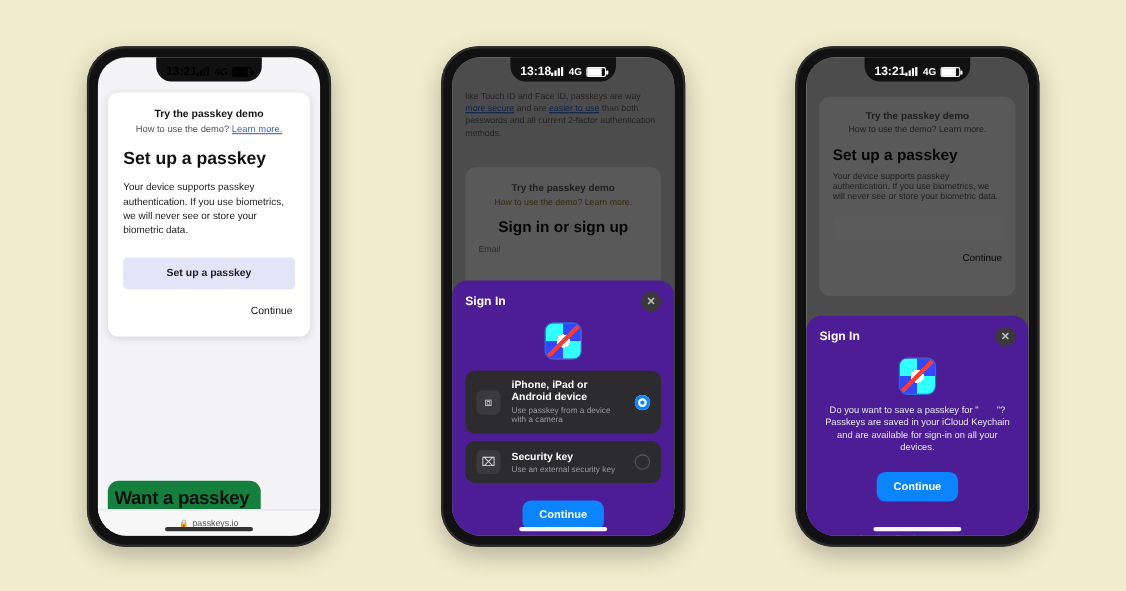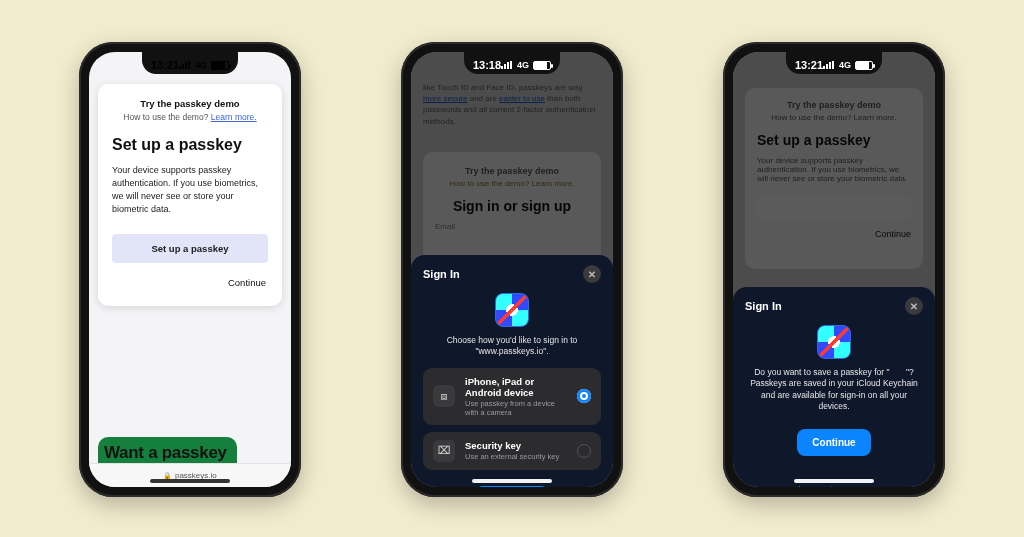--- a/index.html
+++ b/index.html
@@ -134,21 +134,21 @@
   .faint-card2 .t  { text-align:center; font-weight:600; }
   .faint-card2 .s  { text-align:center; font-size:8px; margin-top:3px;}
   .faint-card2 .h  { font-size:14px; font-weight:800; color:#111; margin-top:10px;}
   .faint-card2 .para2{ font-size:8px; margin-top:8px; color:#555;}
   .faint-card2 .fld { margin-top:14px; height:22px; background:#f0f0f2; border-radius:4px;}
   .faint-card2 .cont{ text-align:right; font-size:9px; margin-top:10px; color:#111;}
 
   
   .sheet {
     position:absolute; left:0; right:0; bottom:0;
-    background:#0f172a; color:#fff;
+    background:#4c1d95; color:#fff;
     border-top-left-radius:14px; border-top-right-radius:14px;
     padding: 10px 12px 14px;
     z-index:15;
   }
   .sheet .title-row { display:flex; justify-content:space-between; align-items:center; font-size:11px; font-weight:600;}
   .sheet .close {
     width:18px; height:18px; border-radius:50%;
     background:#3a3a3c; color:#bcbcbe;
     display:flex; align-items:center; justify-content:center; font-size:10px;
   }
@@ -265,21 +265,20 @@
       </div>
 
       <div class="sheet" style="height:232px;">
         <div class="title-row">
           <span>Sign In</span>
           <span class="close">
               <span>✕</span>
             </span>
         </div>
         <div class="safari-ico"></div>
-        <div class="msg">Choose how you'd like to sign in to "www.passkeys.io".</div>
 
         <div class="opt">
           <span class="ico">⧈</span>
           <span class="txt">
             <div class="l">iPhone, iPad or Android device</div>
             <div class="d">Use passkey from a device with a camera</div>
           </span>
           <span class="sel on"></span>
         </div>
         <div class="opt">

